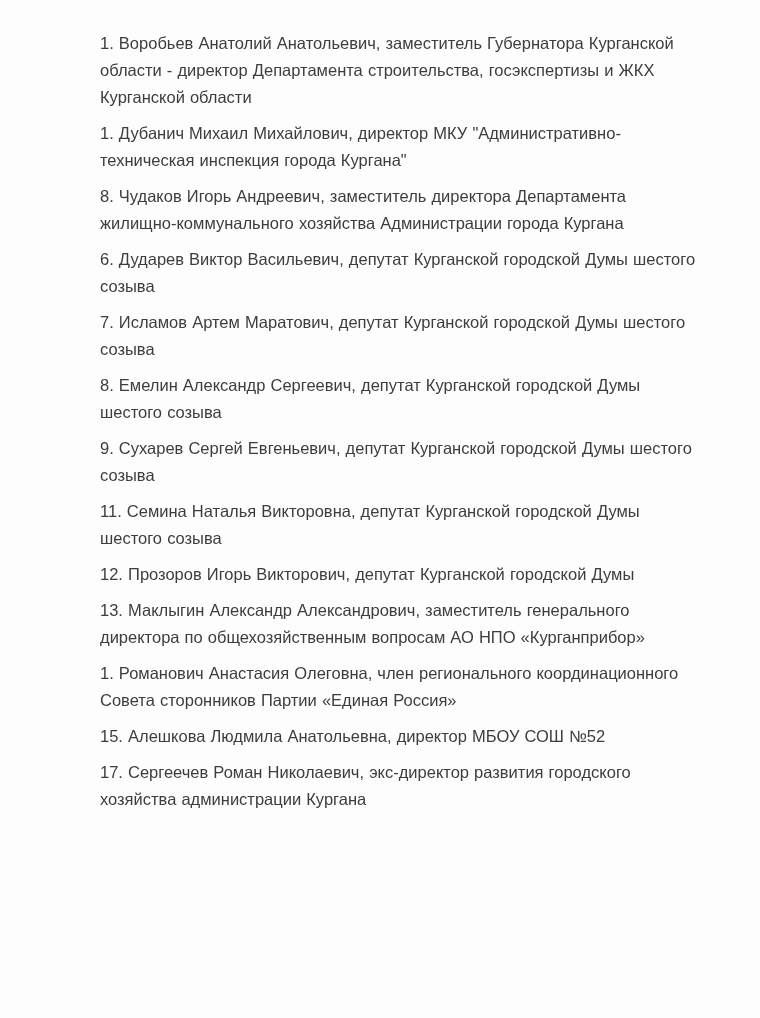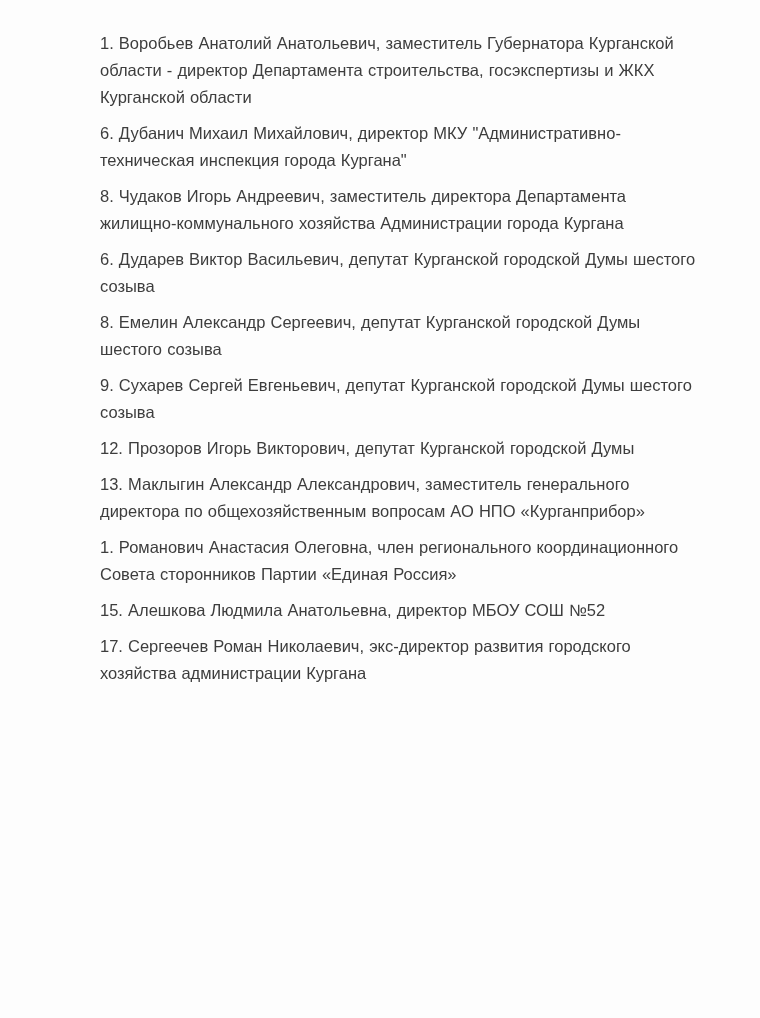--- a/index.html
+++ b/index.html
@@ -34,25 +34,27 @@
   }
 </style>
 </head>
 <body>
 
 <div class="page">
   <div class="doc-body">
     <div class="doc-list" id="doc-list">
 
     <p class="list-item">1. Воробьев Анатолий Анатольевич, заместитель Губернатора Курганской области - директор Департамента строительства, госэкспертизы и ЖКХ Курганской области</p>
-        <p class="list-item">6. Дубанич Михаил Михайлович, директор МКУ "Административно-техническая инспекция города Кургана"</p>
+        <p class="list-item">1. Дубанич Михаил Михайлович, директор МКУ "Административно-техническая инспекция города Кургана"</p>
         <p class="list-item">8. Чудаков Игорь Андреевич, заместитель директора Департамента жилищно-коммунального хозяйства Администрации города Кургана</p>
         <p class="list-item">6. Дударев Виктор Васильевич, депутат Курганской городской Думы шестого созыва</p>
+        <p class="list-item">7. Исламов Артем Маратович, депутат Курганской городской Думы шестого созыва</p>
         <p class="list-item">8. Емелин Александр Сергеевич, депутат Курганской городской Думы шестого созыва</p>
         <p class="list-item">9. Сухарев Сергей Евгеньевич, депутат Курганской городской Думы шестого созыва</p>
+        <p class="list-item">11. Семина Наталья Викторовна, депутат Курганской городской Думы шестого созыва</p>
         <p class="list-item">12. Прозоров Игорь Викторович, депутат Курганской городской Думы</p>
         <p class="list-item">13. Маклыгин Александр Александрович, заместитель генерального директора по общехозяйственным вопросам АО НПО «Курганприбор»</p>
         <p class="list-item">1. Романович Анастасия Олеговна, член регионального координационного Совета сторонников Партии «Единая Россия»</p>
         <p class="list-item">15. Алешкова Людмила Анатольевна, директор МБОУ СОШ №52</p>
         <p class="list-item">17. Сергеечев Роман Николаевич, экс-директор развития городского хозяйства администрации Кургана</p>
       </div>
   </div>
 </div>
 
 </body></html>

